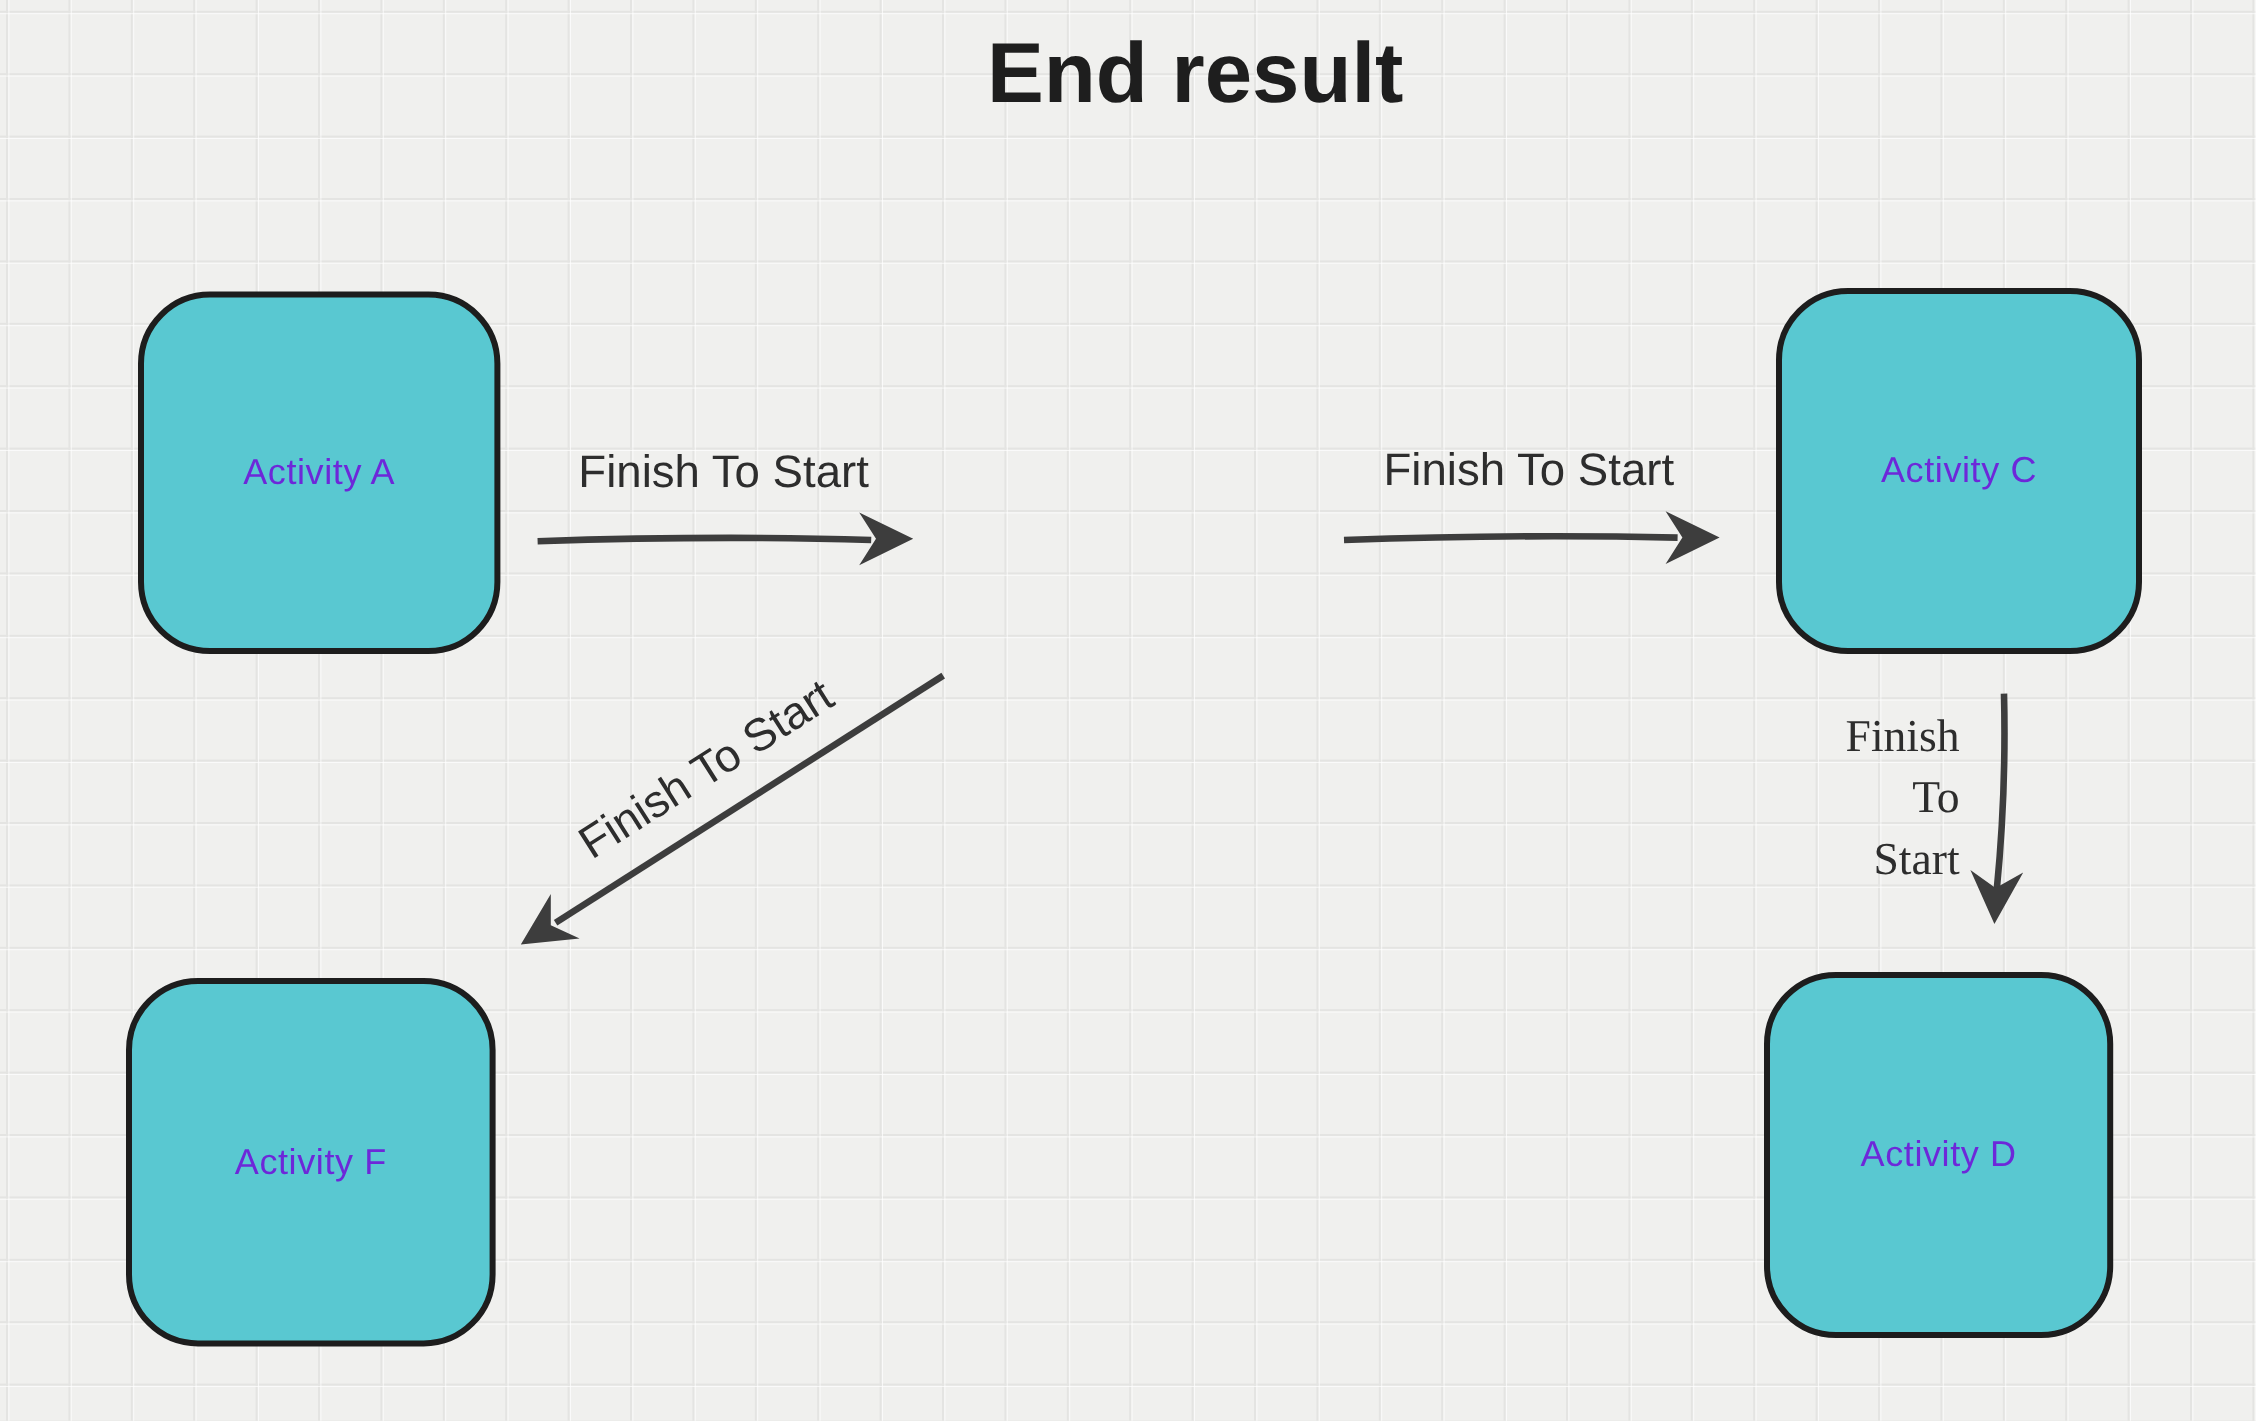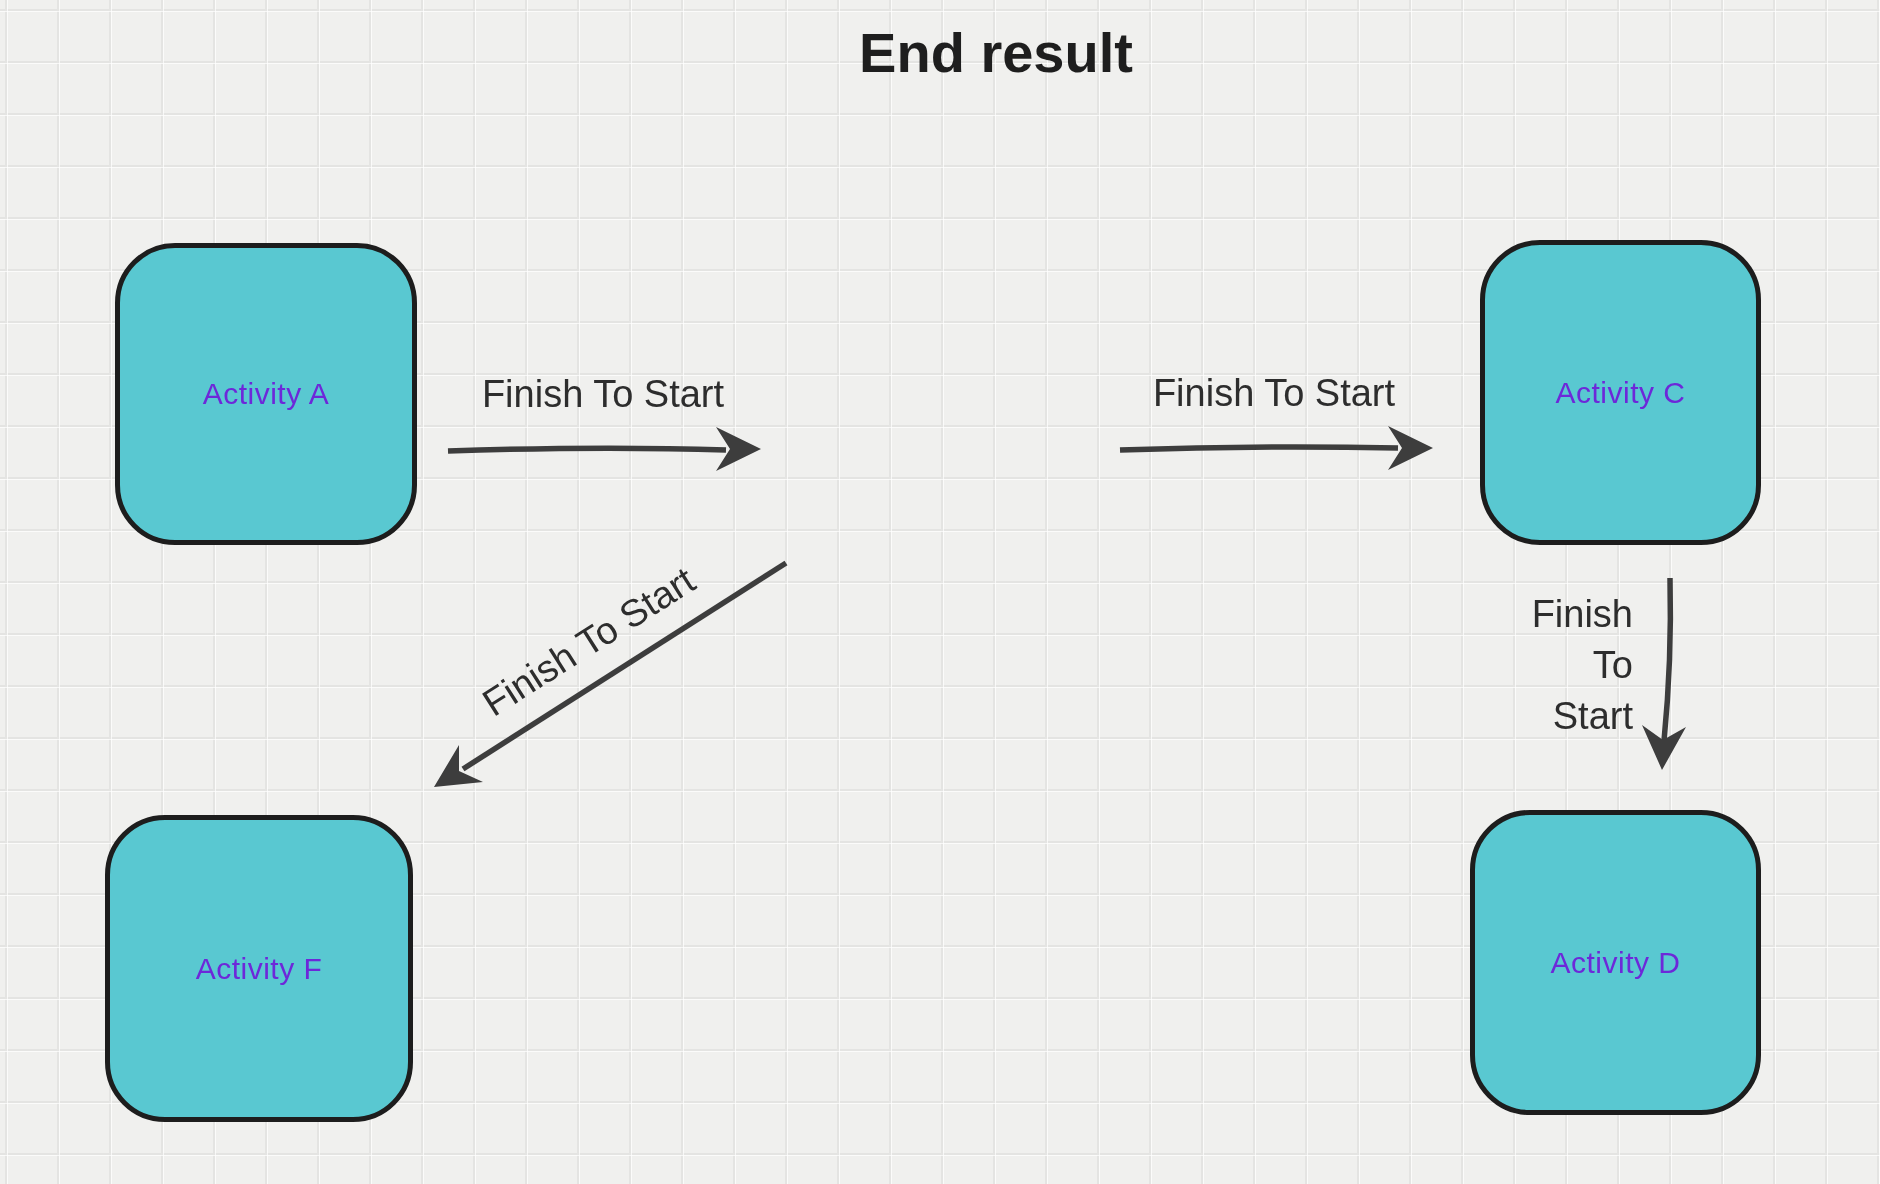--- a/index.html
+++ b/index.html
@@ -19,21 +19,21 @@
       linear-gradient(to right, #e4e4e2 2px, transparent 2px),
       linear-gradient(to bottom, #e4e4e2 2px, transparent 2px);
     background-size: 52px 52px, 52px 52px, 52px 52px, 52px 52px;
     background-position: 7px 11px, 7px 11px, 5px 9px, 5px 9px;
   }
   .title {
     position: absolute;
     left: 996px;
     top: 18px;
     transform: translateX(-50%);
-    font-size: 56px;
+    font-size: 71px;
     line-height: 1.25;
     font-weight: 700;
     color: #1e1e1e;
     white-space: nowrap;
   }
   .node {
     position: absolute;
     box-sizing: border-box;
     background: #59c8d1;
     border: 5px solid #1d1d1d;
@@ -43,41 +43,42 @@
     justify-content: center;
   }
   .node .node-label {
     color: #6d28d9;
     font-size: 30px;
     letter-spacing: 0.5px;
     white-space: nowrap;
   }
   .node-a { left: 115px;  top: 243px; width: 302px; height: 302px; }
   .node-b { left: 790px;  top: 242px; width: 305px; height: 303px; }
-  .node-c { left: 1480px; top: 240px; width: 281px; height: 305px; }
+  .node-c { left: 1480px; top: 240px; width: 305px; height: 305px; }
   .node-f { left: 105px;  top: 786px; width: 308px; height: 307px; margin-top: 29px; }
   .node-d { left: 1470px; top: 810px; width: 291px; height: 305px; }
   .edges-svg { position: absolute; left: 0; top: 0; }
   .edge-label {
     position: absolute;
     color: #2d2d2d;
     font-size: 38px;
     white-space: nowrap;
   }
   .edge-label-1 { left: 603px;  top: 394px; transform: translate(-50%, -50%); }
   .edge-label-2 { left: 1274px; top: 393px; transform: translate(-50%, -50%); }
   .edge-label-3 {
     left: 589px; top: 642px;
     transform: translate(-50%, -50%) rotate(-32.5deg);
   }
   .edge-label-4 {
     right: 247px; top: 589px;
     text-align: right;
     line-height: 51px;
     white-space: normal;
+    font-family: Liberation Serif, serif;
   }
 </style>
 </head>
 <body>
 
 <div class="canvas">
 
   <div class="title">End result</div>
 
   <svg class="edges-svg" width="1880" height="1184" viewBox="0 0 1880 1184">

